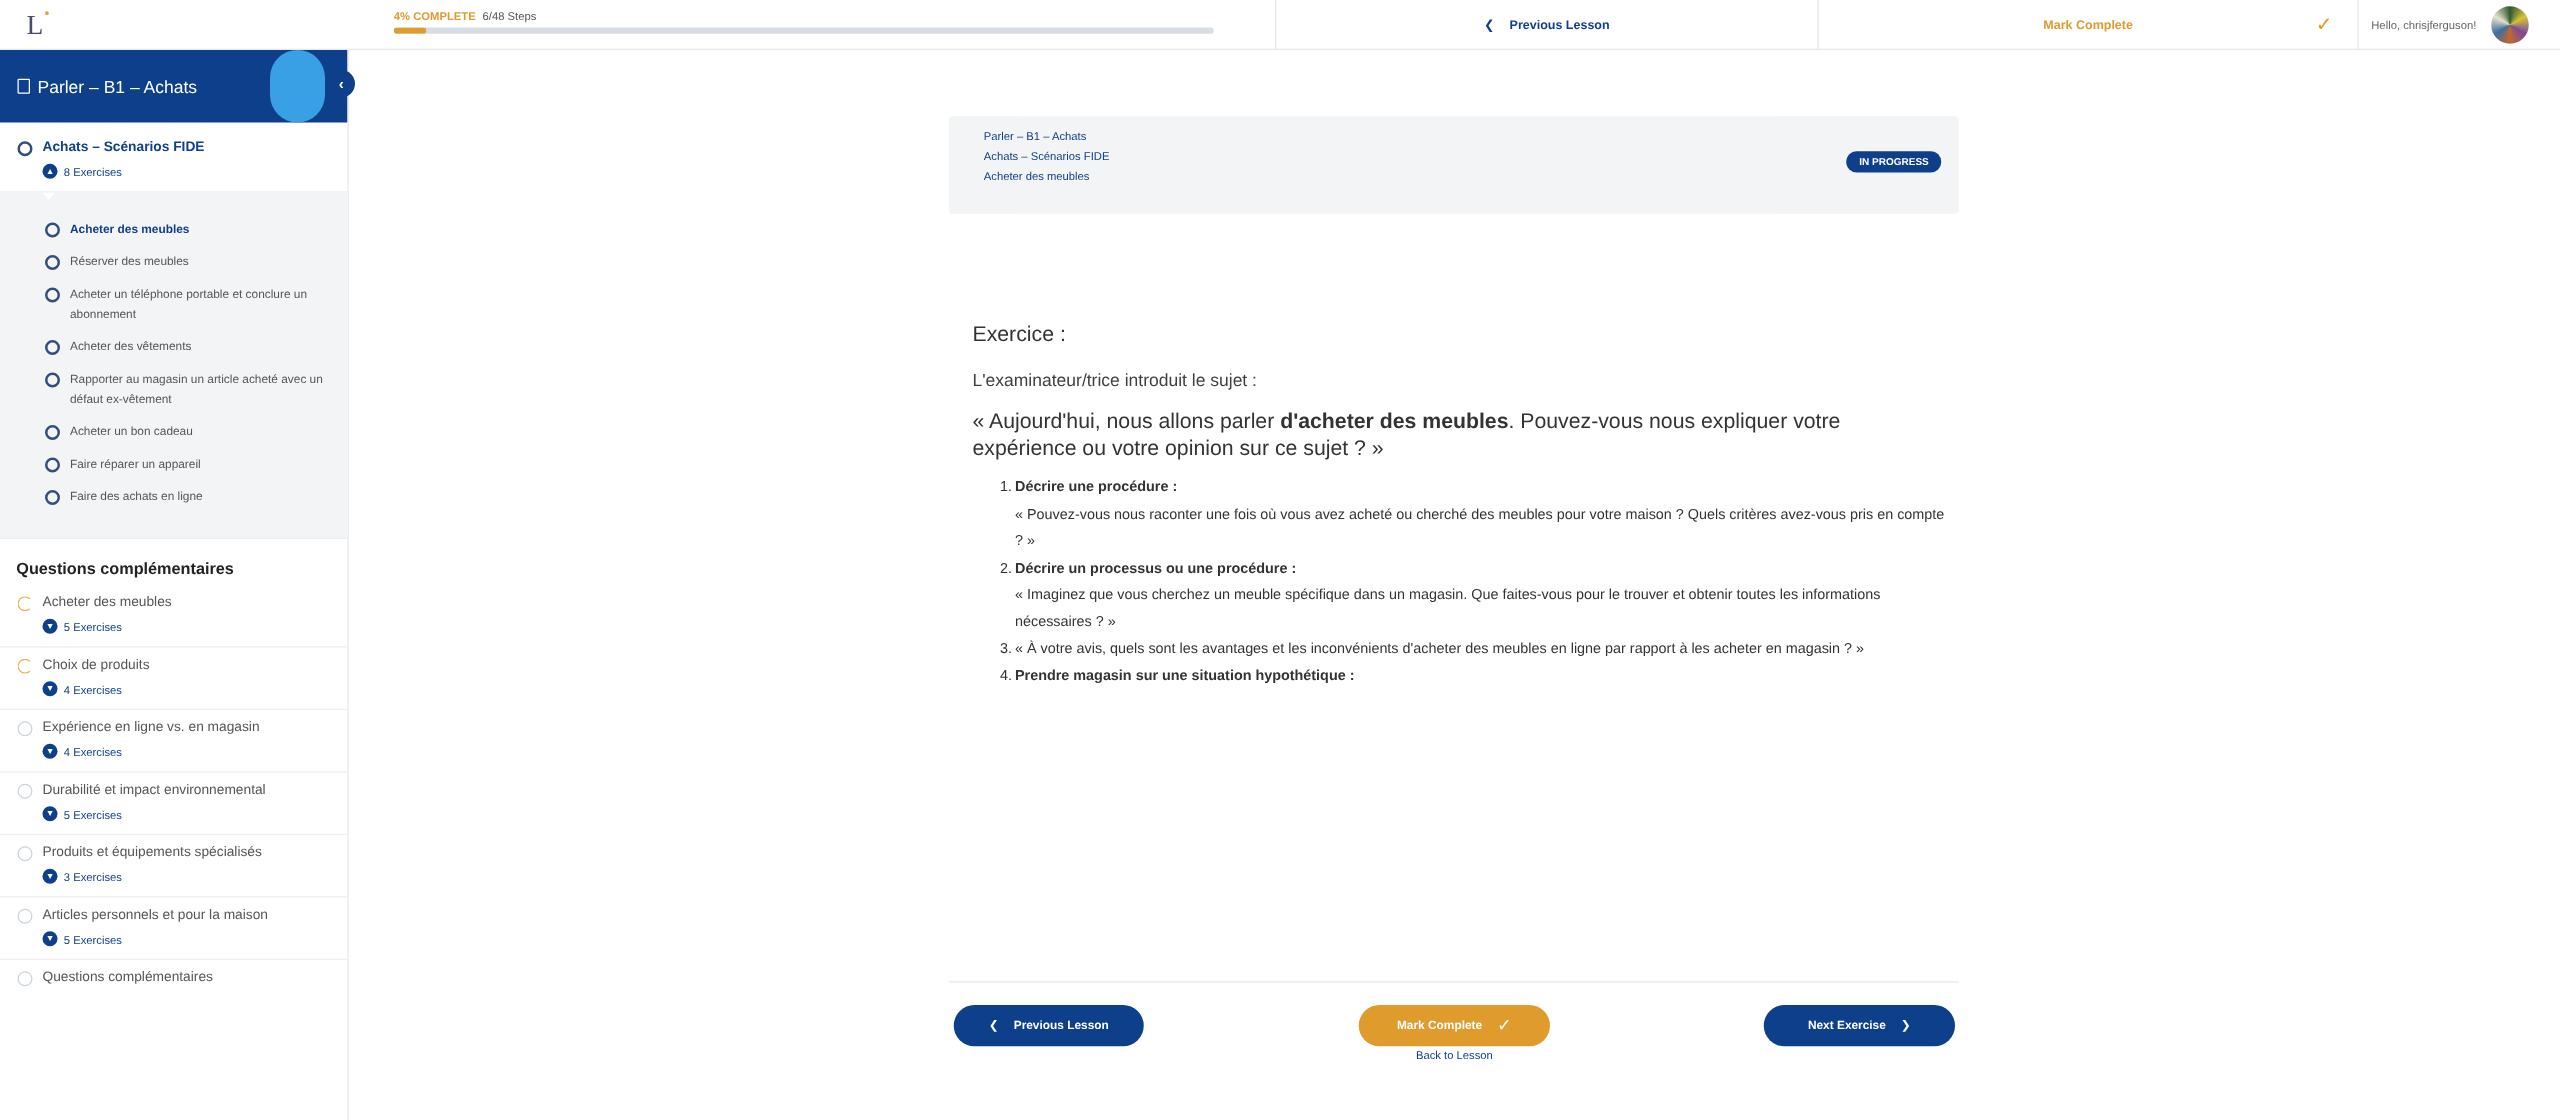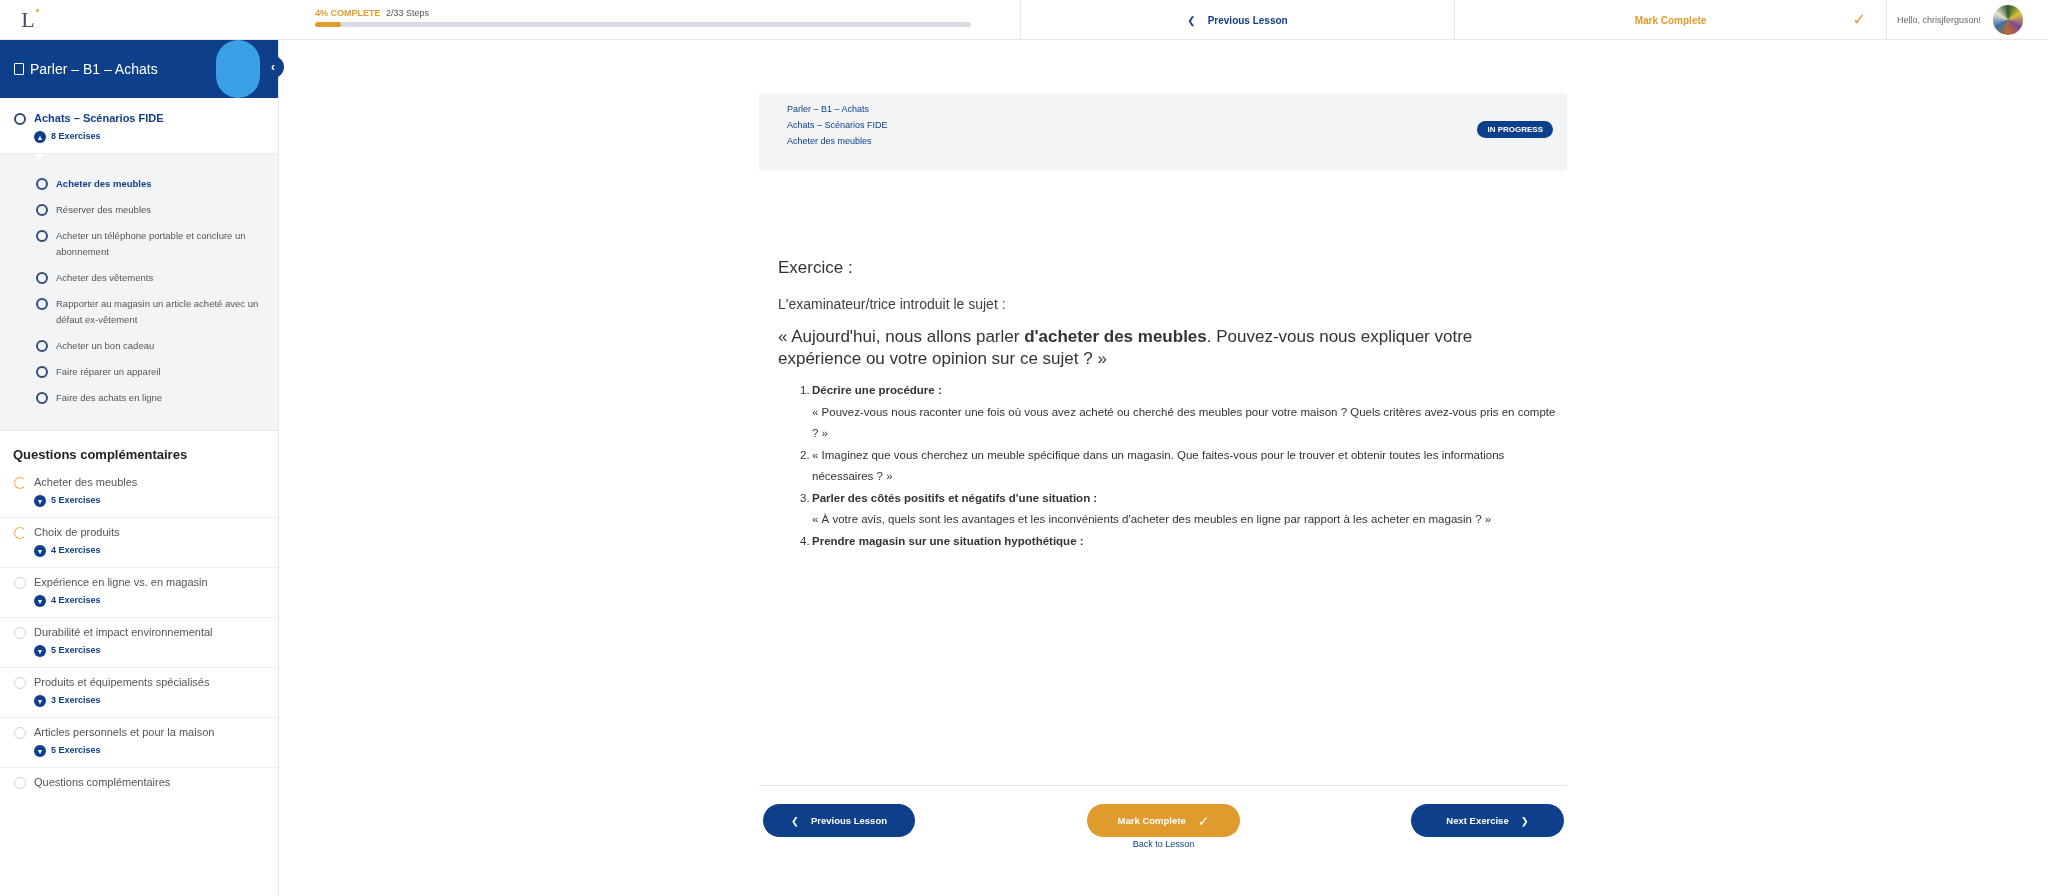--- a/index.html
+++ b/index.html
@@ -27,21 +27,21 @@
     .sb-header { height: 58px; background: #0e3f8a; color: #fff; display: flex; align-items: center; padding-left: 14px; font-size: 14px; gap: 6px; position: relative; }
     .sb-header .book { width: 10px; height: 12px; border: 1.5px solid #fff; border-radius: 1px; }
     .sb-blob { position: absolute; right: 18px; top: 0; width: 44px; height: 58px; background: #3aa0e6; border-radius: 22px; }
     .sb-collapse { position: absolute; left: 262px; top: 56px; width: 22px; height: 22px; border-radius: 50%; background: #0e3f8a; color: #fff; font-size: 12px; display: flex; align-items: center; justify-content: center; z-index: 5; font-weight: bold; }
     .sb-section-top { padding: 14px 14px 10px 14px; border-bottom: 1px solid #eee; }
     .sb-row { display: flex; align-items: flex-start; gap: 8px; }
     .ring { width: 12px; height: 12px; border: 2px solid #334e7a; border-radius: 50%; flex: 0 0 auto; margin-top: 1px; }
     .ring.light { border-color: #ccd3dc; border-width: 1.5px; }
     .ring.partial { border-color: #e8b04a; border-right-color: transparent; border-top-color: #e8b04a; border-bottom-color: #e8b04a; border-width: 1.5px; }
     .sb-title-bold { font-size: 11px; font-weight: bold; color: #0e3f8a; }
-    .sb-count { display: flex; align-items: flex-start; gap: 5px; margin-top: 6px; margin-left: 20px; font-size: 9px; font-weight: bold; color: #0e3f8a; }
+    .sb-count { display: flex; align-items: flex-end; gap: 5px; margin-top: 6px; margin-left: 20px; font-size: 9px; font-weight: normal; color: #0e3f8a; }
     .chev-circle { width: 12px; height: 12px; border-radius: 50%; background: #0e3f8a; color: #fff; font-size: 7px; display: flex; align-items: center; justify-content: center; }
     .sb-exlist { background: #f3f4f5; padding: 22px 14px 14px 36px; position: relative; }
     .sb-exlist:before { content: ""; position: absolute; left: 34px; top: 0; width: 10px; height: 6px; background: #fff; clip-path: polygon(0 0, 100% 0, 50% 100%); }
     .sb-ex { display: flex; align-items: flex-start; gap: 8px; font-size: 9.5px; color: #555; line-height: 16px; margin-bottom: 10px; }
     .sb-ex .ring { margin-top: 2px; }
     .sb-ex.active { color: #0e3f8a; font-weight: bold; }
     .sb-section-title { padding: 16px 13px 6px 13px; font-size: 13px; font-weight: bold; color: #222; border-top: 1px solid #e5e7eb; }
     .sb-group { padding: 8px 14px 10px 14px; border-bottom: 1px solid #eee; }
     .sb-group-title { font-size: 11px; color: #555; }
     .sb-group .sb-count { margin-left: 20px; }
@@ -70,21 +70,21 @@
 </head>
 <body>
 
 <div class="topbar">
   <div class="logo">
     <span class="logo-mark">L</span>
   </div>
   <div class="progress-area">
     <div class="progress-label">
       <span class="pct">4% COMPLETE</span>
-      <span>2/33 Steps</span>
+      <span>6/48 Steps</span>
     </div>
     <div class="progress-track">
       <div class="progress-fill"></div>
     </div>
   </div>
   <div class="top-prev">
     <span>❮</span>
     <span>Previous Lesson</span>
   </div>
   <div class="top-mark">
@@ -239,25 +239,25 @@
       <span>« Aujourd'hui, nous allons parler </span><b>d'acheter des meubles</b><span>. Pouvez-vous nous expliquer votre expérience ou votre opinion sur ce sujet ? »</span>
     </div>
     <div class="q-list">
       <div class="q-item">
         <span class="q-num">1.</span>
         <div class="q-title">Décrire une procédure :</div>
         <div>« Pouvez-vous nous raconter une fois où vous avez acheté ou cherché des meubles pour votre maison ? Quels critères avez-vous pris en compte ? »</div>
       </div>
       <div class="q-item">
         <span class="q-num">2.</span>
+        <div class="q-title">Décrire un processus ou une procédure :</div>
         <div>« Imaginez que vous cherchez un meuble spécifique dans un magasin. Que faites-vous pour le trouver et obtenir toutes les informations nécessaires ? »</div>
       </div>
       <div class="q-item">
         <span class="q-num">3.</span>
-        <div class="q-title">Parler des côtés positifs et négatifs d'une situation :</div>
         <div>« À votre avis, quels sont les avantages et les inconvénients d'acheter des meubles en ligne par rapport à les acheter en magasin ? »</div>
       </div>
       <div class="q-item">
         <span class="q-num">4.</span>
         <div class="q-title">Prendre magasin sur une situation hypothétique :</div>
       </div>
     </div>
   </div>
 
   <div class="divider"></div>

